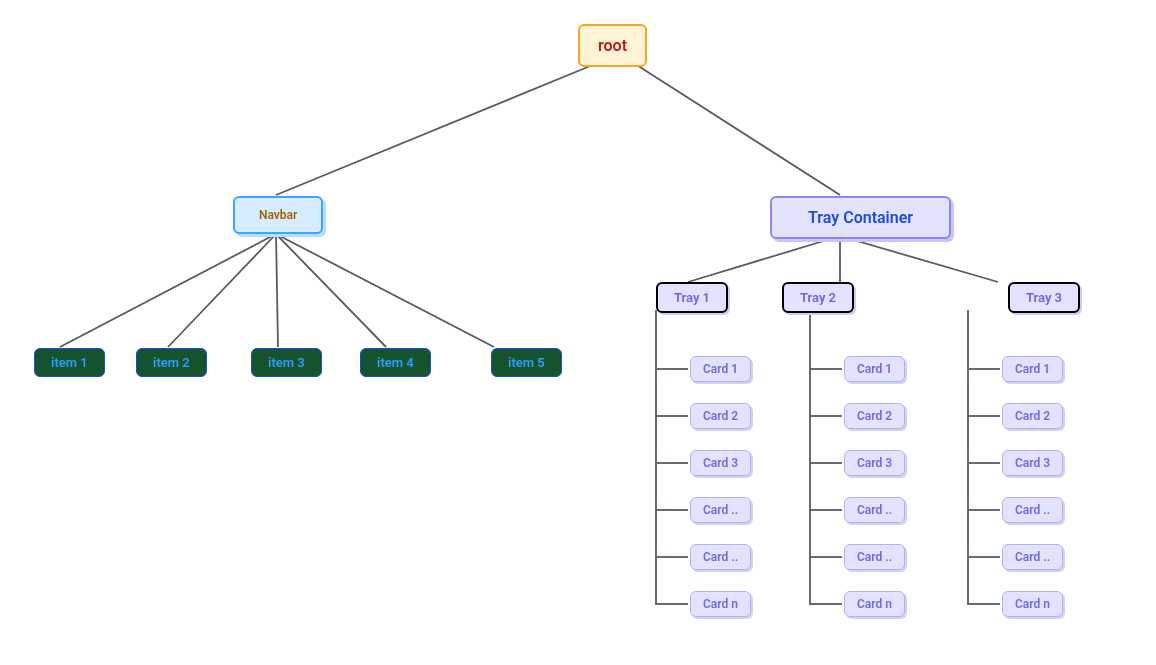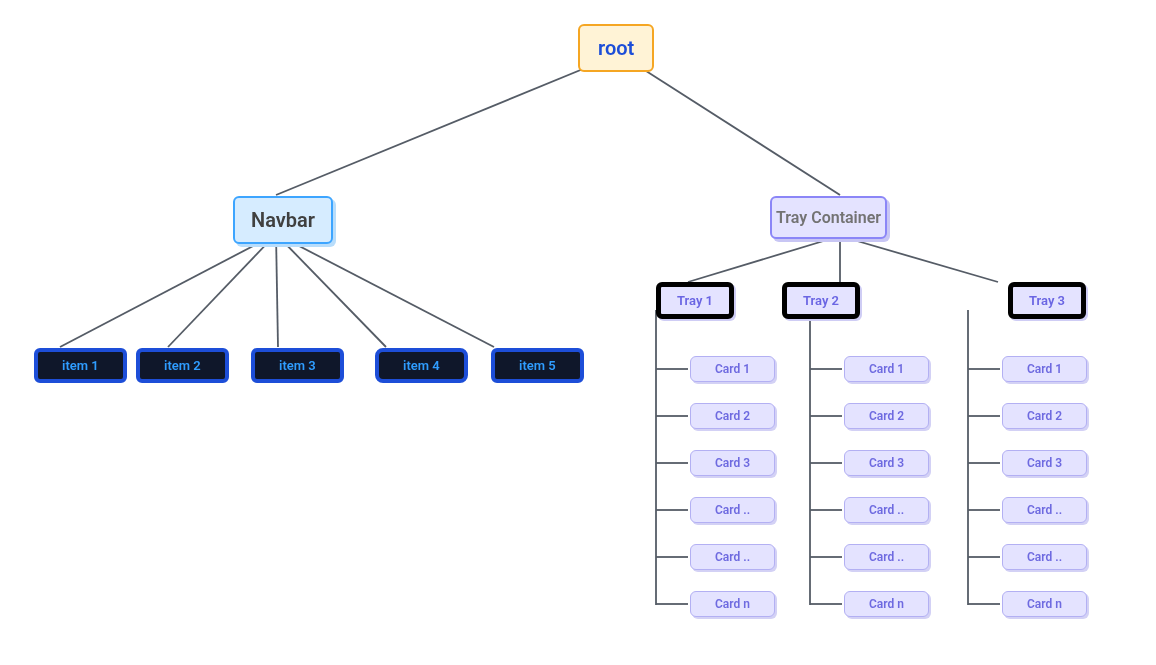--- a/index.html
+++ b/index.html
@@ -26,61 +26,61 @@
     align-items: center;
     justify-content: center;
     border-radius: 6px;
     font-weight: 600;
     white-space: nowrap;
     z-index: 2;
   }
   .root {
     background: #fff3d6;
     border: 2px solid #f5a623;
-    color: #1d4ed8;
-    font-size: 20px;
+    color: #b91c1c;
+    font-size: 16px;
     padding: 10px 18px;
   }
   .navbar {
     background: #d6ecff;
     border: 2px solid #3da5ff;
-    color: #404040;
-    font-size: 20px;
-    padding: 10px 16px;
+    color: #a16207;
+    font-size: 12px;
+    padding: 10px 24px;
     box-shadow: 3px 3px 0 0 #b8ddfb;
   }
   .nav-item {
-    background: #0f172a;
-    border: 4px solid #1d4ed8;
+    background: #14532d;
+    border: 1px solid #1d4ed8;
     color: #2f9dff;
     font-size: 13px;
-    padding: 6px 24px;
+    padding: 6px 16px;
   }
   .traycontainer {
     background: #e4e3ff;
     border: 2px solid #8b86f7;
-    color: #737373;
+    color: #1d4ed8;
     font-size: 16px;
-    padding: 10px 4px;
+    padding: 10px 36px;
     box-shadow: 3px 3px 0 0 #c8c6f4;
   }
   .tray {
     background: #e4e3ff;
-    border: 5px solid #000000;
+    border: 2px solid #000000;
     color: #6a65e3;
     font-size: 13px;
     padding: 6px 16px;
     box-shadow: 2px 2px 0 0 #cfcdf5;
   }
   .card {
     background: #e4e3ff;
     border: 1px solid #b3b0f3;
     color: #6e6ae0;
     font-size: 12px;
-    padding: 5px 24px;
+    padding: 5px 12px;
     box-shadow: 2px 2px 0 0 #d3d1f5;
   }
 </style>
 </head>
 <body>
 
 <svg id="edges">
   <g stroke="#555c66" stroke-width="1.8" fill="none">
 
     <line x1="600" y1="62" x2="276" y2="195"></line>
@@ -123,21 +123,21 @@
   </g>
 </svg>
 
 <div class="node root" style="left:578px; top:24px;">root</div>
 
 <div class="node navbar" style="left:233px; top:196px;">Navbar</div>
 
 <div class="node nav-item" style="left:34px;  top:348px;">item 1</div>
 <div class="node nav-item" style="left:136px; top:348px;">item 2</div>
 <div class="node nav-item" style="left:251px; top:348px;">item 3</div>
-<div class="node nav-item" style="left:375px; top:348px;border-radius:8px;">item 4</div>
+<div class="node nav-item" style="left:360px; top:348px;">item 4</div>
 <div class="node nav-item" style="left:491px; top:348px;">item 5</div>
 
 <div class="node traycontainer" style="left:770px; top:196px;">Tray Container</div>
 
 <div class="node tray" style="left:656px; top:282px;">Tray 1</div>
 <div class="node tray" style="left:782px; top:282px;">Tray 2</div>
 <div class="node tray" style="left:1008px; top:282px;">Tray 3</div>
 
 <div class="node card" style="left:690px; top:356px;">Card 1</div>
 <div class="node card" style="left:690px; top:403px;">Card 2</div>

